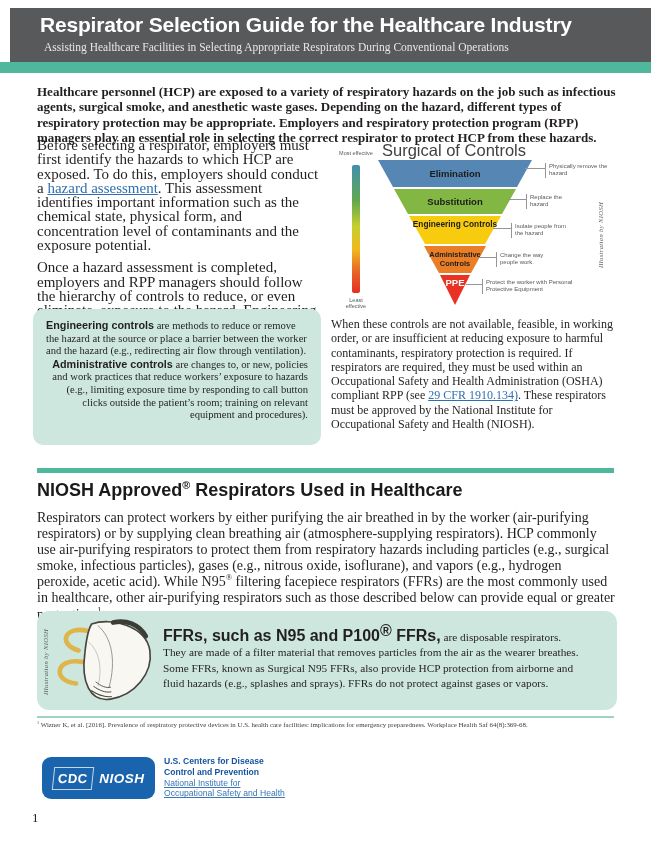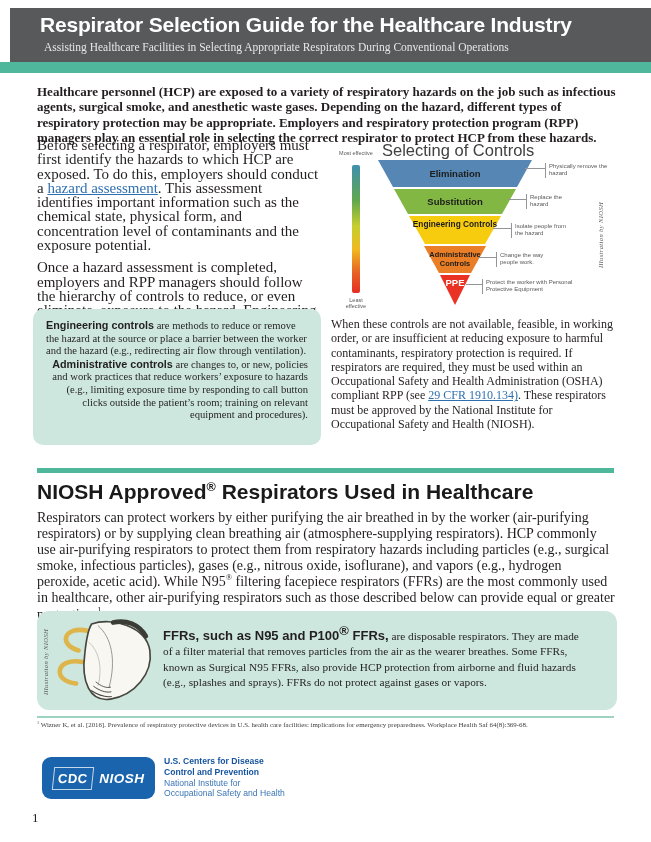--- a/index.html
+++ b/index.html
@@ -50,43 +50,43 @@
   
   #ctrlbox{left:33px;top:309px;width:262px;height:116px;background:#cde7df;border-radius:10px;
            padding:10px 13px;font-size:10.6px;line-height:12.6px;}
   .boxlead{font-family:"Liberation Sans",sans-serif;font-weight:bold;font-size:10.8px;}
   #ctrlbox .p2{margin-top:0;text-align:right;}
   #rightcol{left:331px;top:317px;width:286px;font-size:12px;line-height:14.3px;}
 
   
   #rule2{left:37px;top:468px;width:577px;height:5px;background:#4fb79c;}
   #h2{left:37px;top:480px;width:600px;font-family:"Liberation Sans",sans-serif;font-weight:bold;
-      font-size:21px;color:#1a1a1a;}
+      font-size:18px;color:#1a1a1a;}
   #body2{left:37px;top:510px;width:579px;font-size:14px;line-height:16.1px;}
   .sup{font-size:60%;vertical-align:super;line-height:0;}
 
   
   #ffrbox{left:37px;top:611px;width:580px;height:99px;background:#cde7df;border-radius:12px;}
   #credit2{position:absolute;left:5px;top:12px;height:78px;}
   #mask{position:absolute;left:16px;top:4px;}
   #ffrtext{position:absolute;left:126px;top:17px;width:420px;font-size:11.3px;line-height:15.3px;}
-  #ffrtext .boxlead{font-size:13px;}
+  #ffrtext .boxlead{font-size:16px;}
 
   
   #rule3{left:37px;top:716px;width:577px;height:2px;background:#9ed3c4;}
   #footnote{left:37px;top:721px;width:592px;font-size:6.9px;color:#404041;}
   #logo{left:42px;top:757px;width:113px;height:42px;background:#1a63ad;border-radius:9px;
         display:flex;align-items:center;justify-content:center;gap:7px;overflow:hidden;}
   .cdc-txt{font-family:"Liberation Sans",sans-serif;font-weight:bold;color:#fff;font-size:13px;
            letter-spacing:0.5px;border:1px solid rgba(255,255,255,0.75);padding:3px 4px;transform:skewX(-6deg);}
   .niosh-txt{font-family:"Liberation Sans",sans-serif;font-weight:bold;font-style:italic;color:#fff;
              font-size:13.5px;letter-spacing:0.5px;}
   #agency{left:164px;top:756px;font-family:"Liberation Sans",sans-serif;font-size:8.6px;line-height:10.8px;}
   .ag-b{font-weight:bold;color:#15539e;}
-  .ag-r{color:#3a75b5;}
+  .ag-r{color:#3a75b5;text-decoration:underline;}
   #pagenum{left:32px;top:810px;font-size:13px;}
 </style>
 </head>
 <body>
 
 <div id="page">
 
   <div id="hdr" class="abs" style="background: rgb(88, 89, 91);">
     <div id="hdr-title">Respirator Selection Guide for the Healthcare Industry</div>
     <div id="hdr-sub">Assisting Healthcare Facilities in Selecting Appropriate Respirators During Conventional Operations</div>
@@ -96,21 +96,21 @@
   <div id="intro" class="abs">Healthcare personnel (HCP) are exposed to a variety of respiratory hazards on the job such as infectious agents, surgical smoke, and anesthetic waste gases. Depending on the hazard, different types of respiratory protection may be appropriate. Employers and respiratory protection program (RPP) managers play an essential role in selecting the correct respirator to protect HCP from these hazards.</div>
 
   <div id="leftcol" class="abs">
     <div class="p1">
       <span>Before selecting a respirator, employers must first identify the hazards to which HCP are exposed. To do this, employers should conduct a </span><span class="link">hazard assessment</span><span>. This assessment identifies important information such as the chemical state, physical form, and concentration level of contaminants and the exposure potential.</span>
     </div>
     <div class="p2">Once a hazard assessment is completed, employers and RPP managers should follow the hierarchy of controls to reduce, or even eliminate, exposure to the hazard. Engineering and administrative controls should be in place before HCP use a respirator.</div>
   </div>
 
   <div id="diagram" class="abs">
-    <div id="hoc-title">Selecting of Controls</div>
+    <div id="hoc-title">Surgical of Controls</div>
     <div id="scale"></div>
     <div id="scale-top" class="scale-lbl">Most effective</div>
     <div id="scale-bot" class="scale-lbl">Least effective</div>
 
     <div class="lvl lvl1">
       <div class="band" style="background: rgb(130, 183, 67);"></div>
       <div class="lbl">Substitution</div>
     </div>
     <div class="lvl lvl0">
       <div class="band" style="background: rgb(85, 134, 180);"></div>

